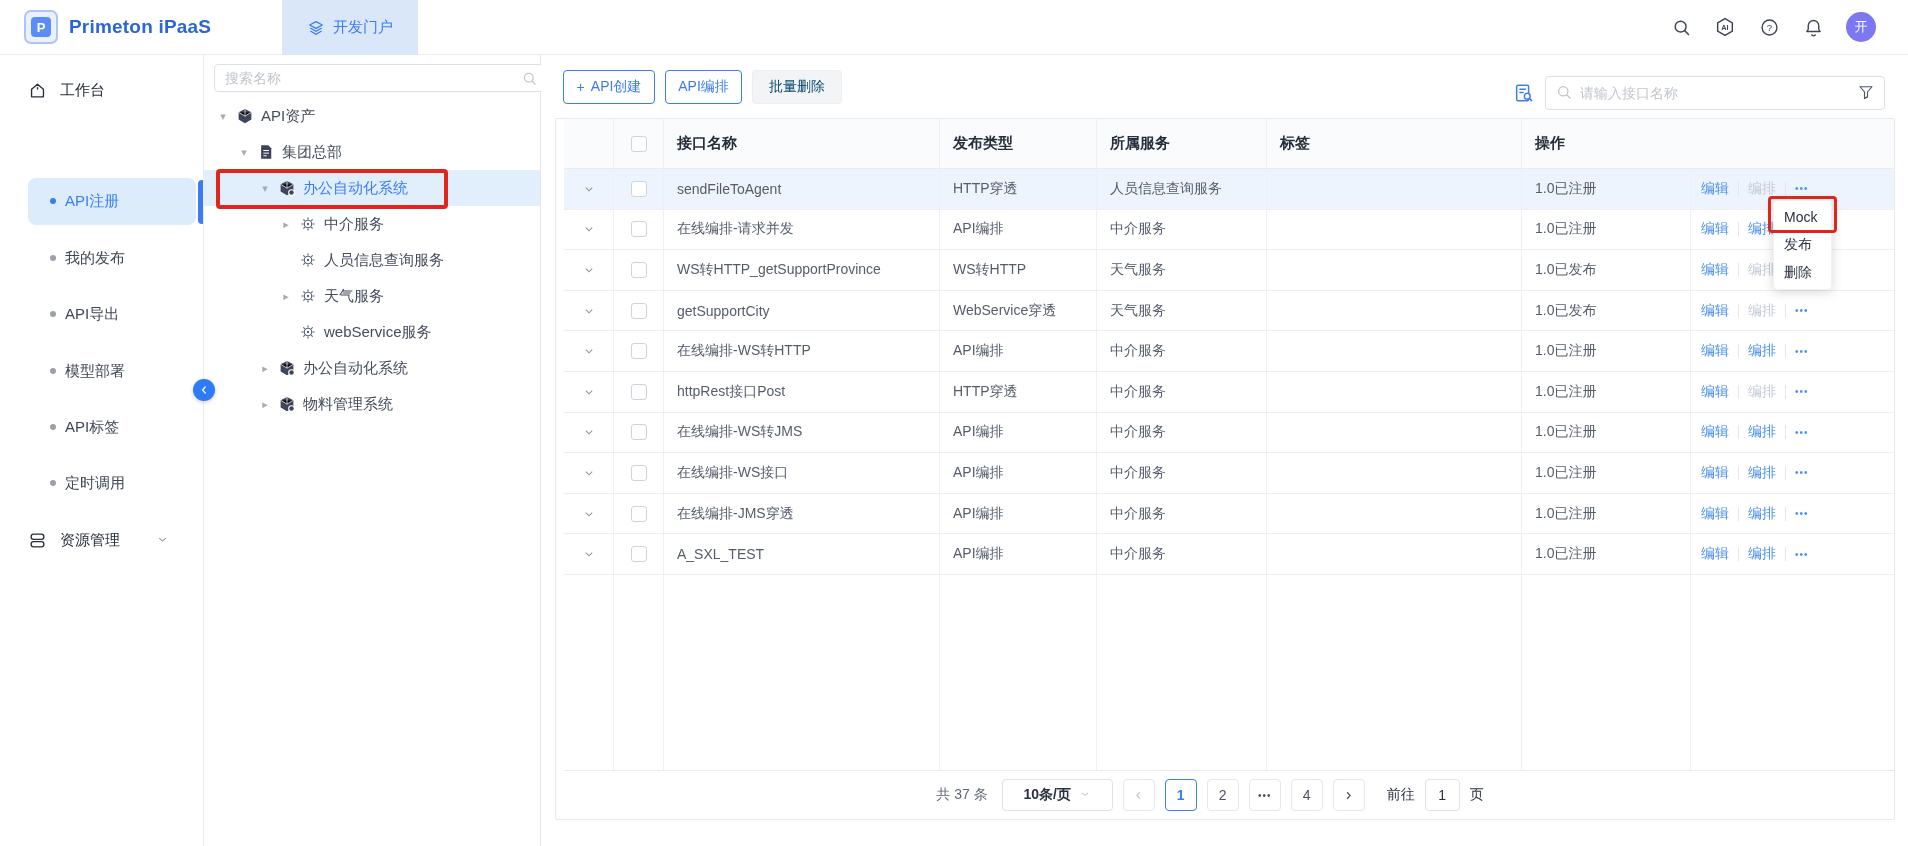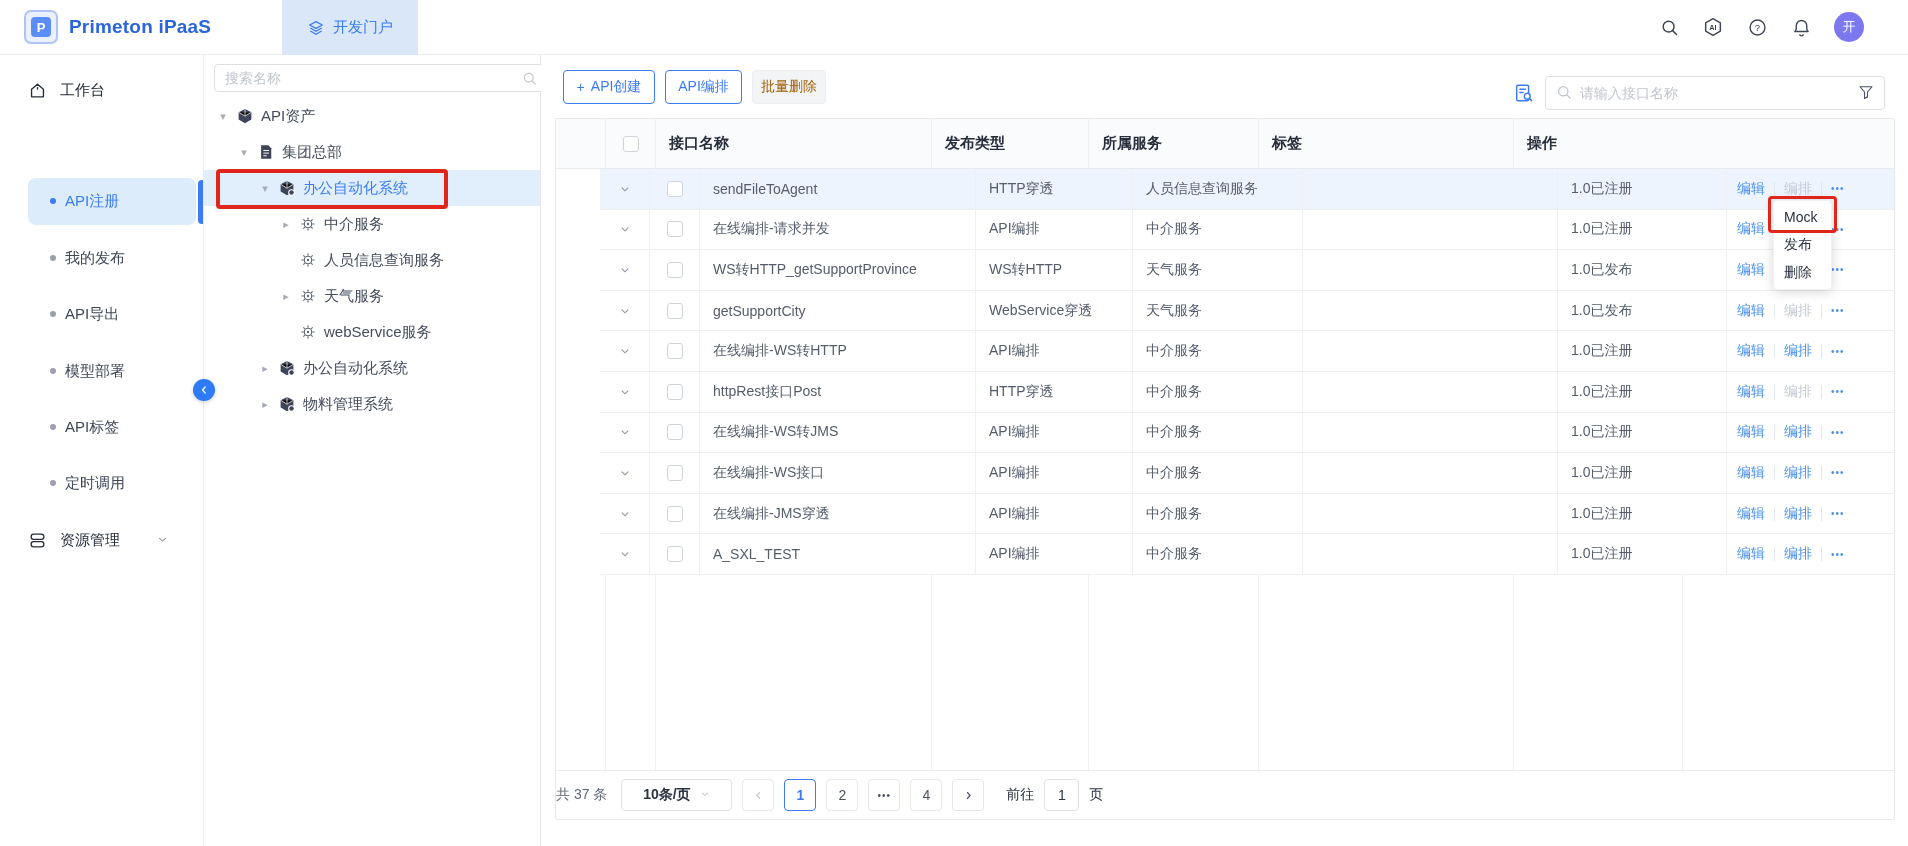--- a/index.html
+++ b/index.html
@@ -10,21 +10,21 @@
   }
   
   .hdr { position:relative; height:55px; border-bottom:1px solid #e9ebef; display:flex; align-items:center; background:#fff; }
   .brand { display:flex; align-items:center; gap:11px; padding-left:24px; }
   .logo { width:34px; height:34px; border:2px solid #aec4f5; border-radius:7px; position:relative; background:#eaf0fd; }
   .logo .inner { position:absolute; left:5px; top:5px; width:20px; height:20px; background:#5a8df5; border-radius:4px;
     color:#fff; font-weight:bold; font-size:13px; display:flex; align-items:center; justify-content:center; }
   .brand-text { font-size:19px; font-weight:bold; color:#2a66d9; letter-spacing:.2px; }
   .portal-tab { position:absolute; left:282px; top:0; width:136px; height:55px; background:#d9e7f8; display:flex;
     align-items:center; justify-content:center; gap:8px; color:#3b7cf5; font-size:15px; cursor:pointer; }
-  .hdr-icons { margin-left:auto; display:flex; align-items:center; gap:22px; padding-right:44px; color:#3e4555;text-align:center; }
+  .hdr-icons { margin-left:auto; display:flex; align-items:center; gap:22px; padding-right:32px; color:#3e4555;text-align:center; }
   .hicon { width:22px; height:22px; display:flex; align-items:center; justify-content:center; cursor:pointer; }
   .avatar { width:30px; height:30px; border-radius:50%; background:#7b78f0; color:#fff; display:flex; align-items:center;
     justify-content:center; font-size:13px; cursor:pointer; }
   
   .body { position:relative; display:flex; height:791px; }
   
   .sidebar { position:relative; width:204px; border-right:1px solid #e9ebef; background:#fff; flex:0 0 204px; }
   .side-item { position:absolute; left:0; right:0; height:36px; display:flex; align-items:center; padding-left:28px;
     gap:13px; font-size:15px; color:#262c3a; cursor:pointer;text-align:right; }
   .side-item .chev { position:absolute; right:34px; color:#8d94a1; }
@@ -51,51 +51,51 @@
   .red-box { position:absolute; border:4px solid #e0251b; border-radius:4px; z-index:6; pointer-events:none; }
   .collapse-handle { position:absolute; left:-11px; top:324px; width:22px; height:22px; border-radius:50%; background:#2f7bf7;
     color:#fff; display:flex; align-items:center; justify-content:center; z-index:7; cursor:pointer; box-shadow:0 1px 4px rgba(0,0,0,.2); }
   
   .main { position:relative; flex:1; background:#fff; }
   .toolbar { position:absolute; left:22px; right:23px; top:15px; height:34px; display:flex; align-items:center; }
   .btn { height:34px; border-radius:4px; display:flex; align-items:center; justify-content:center; font-size:14px; cursor:pointer; }
   .btn.primary-line { border:1px solid #3b7cf5; color:#3b7cf5; background:#fff; }
   .btn.create { width:92px; gap:6px; margin-right:10px; }
   .btn.arrange { width:77px; margin-right:10px; }
-  .btn.disabled { width:74px; background:#f3f4f6; color:#a16207; border:1px solid #eceef1; cursor:default; }
+  .btn.disabled { width:90px; background:#f3f4f6; color:#0c4a6e; border:1px solid #eceef1; cursor:default; }
   .tb-right { margin-left:auto; display:flex; align-items:center; gap:10px;margin-top:12px; }
   .list-search { color:#3b7cf5; width:22px; height:22px; cursor:pointer; }
   .isearch { position:relative; width:340px; height:34px; border:1px solid #dcdfe3; border-radius:4px; background:#fff; }
   .isearch input { width:100%; height:100%; border:0; outline:none; background:transparent; padding:0 34px;
     font-size:14px; color:#454c5c; font-family:inherit; }
   .isearch input::placeholder { color:#c0c5cd; }
   .isearch .mag { position:absolute; left:9px; top:6px; color:#c0c5cd; }
   .isearch .funnel { position:absolute; right:9px; top:6px; color:#4a5263; cursor:pointer; }
   
   .tpanel { position:absolute; left:14px; right:13px; top:63px; bottom:26px; border:1px solid #e7e9ed; border-radius:2px;
-    display:flex; flex-direction:column; background:#fff; }
+    display:flex; flex-direction:column; background:#fff;padding-left:8px; }
   .grid { display:grid; grid-template-columns:50px 50px 276px 157px 170px 255px 169px 1fr; }
   .cell { display:flex; align-items:center; border-right:1px solid #eef0f3; height:100%; overflow:hidden; }
   .cell:last-child { border-right:0; }
   .cell.txt { padding-left:13px; color:#555d6b; }
   .cell.cc { justify-content:center; }
   .thead { height:50px; background:#fafbfc; border-bottom:1px solid #e9ebef; flex:0 0 50px; }
   .thead .cell.txt { color:#262d3b; font-weight:bold; font-size:15px; }
-  .trow { height:40.6px; flex:0 0 40.6px; border-bottom:1px solid #edeff2; background:#fff;margin-left:44px; }
+  .trow { height:40.6px; flex:0 0 40.6px; border-bottom:1px solid #edeff2; background:#fff; }
   .trow.hl { background:#edf4fe; }
   .tfiller { flex:1 1 auto; }
   .checkbox { width:16px; height:16px; border:1px solid #cfd4dc; border-radius:3px; background:#fff; cursor:pointer; }
   .expand { color:#8b92a0; cursor:pointer; display:flex; }
   .lnk { color:#4a90f0; cursor:pointer; text-decoration:none; }
   .lnk.off { color:#c3cad6; cursor:default; }
   .lnk.more { font-size:10px; letter-spacing:1px; }
   .vsep { width:1px; height:14px; background:#e3e6eb; margin:0 9px; }
   .c-act { padding-left:10px; }
   
-  .tpag { flex:0 0 49px; border-top:1px solid #e9ebef; display:flex; align-items:center; justify-content:flex-start;
+  .tpag { flex:0 0 49px; border-top:1px solid #e9ebef; display:flex; align-items:center; justify-content:center;
     padding-right:38px; gap:10px; color:#5f6673; font-size:14px; }
   .pgsel { width:111px; height:32px; border:1px solid #dfe2e8; border-radius:4px; display:flex; align-items:center;
     justify-content:center; gap:8px; color:#2a3140; font-weight:bold; cursor:pointer; margin-left:4px; }
   .pgsel .chev { color:#b4bac4; font-weight:normal; }
   .pbtn { min-width:32px; height:32px; border:1px solid #e4e7ec; border-radius:4px; background:#fff; display:flex;
     align-items:center; justify-content:center; color:#4a5160; cursor:pointer; font-size:14px; }
   .pbtn.act { border-color:#3b7cf5; color:#3b7cf5; font-weight:bold; }
   .pbtn.nav-off { color:#c3c9d4; }
   .pbtn.dots { font-size:10px; letter-spacing:1px; }
   .goto-in { width:35px; height:32px; border:1px solid #dfe2e8; border-radius:4px; text-align:center; font-size:14px;

